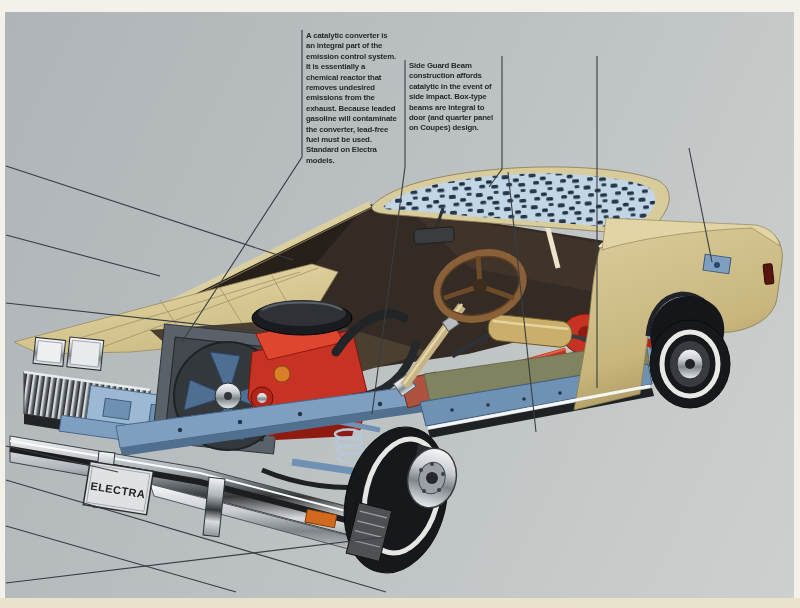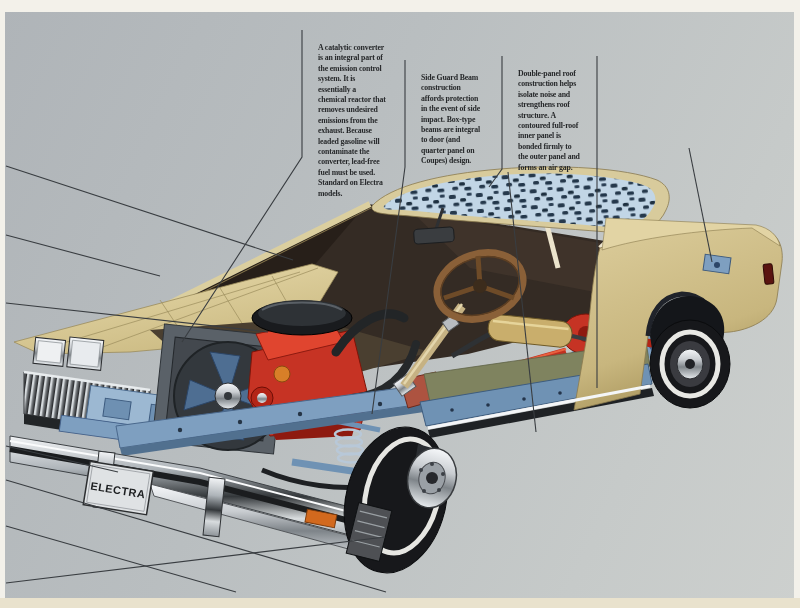--- a/index.html
+++ b/index.html
@@ -7,21 +7,21 @@
         background:linear-gradient(115deg,#afb4b8 0%,#b9bec0 40%,#c6cac9 78%,#cdd0ce 100%);
         font-family:"Liberation Sans",sans-serif;}
   .border-strip{position:absolute;background:#f3f1ea;}
   .border-top{left:0;top:0;width:800px;height:12px;}
   .border-left{left:0;top:0;width:5px;height:608px;}
   .border-right{right:0;top:0;width:6px;height:608px;}
   .border-bottom{left:0;bottom:0;width:800px;height:10px;background:#e9e2cd;}
   .scene{position:absolute;left:0;top:0;width:800px;height:608px;}
   .callout{position:absolute;color:#26282a;font-size:7.8px;line-height:10.4px;
            font-weight:bold;letter-spacing:-0.15px;}
-  .callout p{margin:12px;font-family:Liberation Serif, serif;}
+  .callout p{margin:0;}
   #co1{left:306px;top:31px;width:92px;}
   #co2{left:409px;top:61px;width:86px;}
   #co3{left:506px;top:57px;width:88px;}
   #co4{left:601px;top:57px;width:88px;}
   #co5{left:690px;top:57px;width:98px;}
 </style>
 </head>
 <body>
 
 <div class="page">
@@ -309,23 +309,20 @@
       <line x1="6" y1="480" x2="386" y2="592"></line>
       <line x1="6" y1="526" x2="236" y2="592"></line>
       <line x1="6" y1="583" x2="385" y2="537"></line>
     </g>
   </svg>
 
   <div class="callout" id="co1">
     <p>A catalytic converter is an integral part of the emission control system. It is essentially a chemical reactor that removes undesired emissions from the exhaust. Because leaded gasoline will contaminate the converter, lead-free fuel must be used. Standard on Electra models.</p>
   </div>
   <div class="callout" id="co2">
-    <p>Side Guard Beam construction affords protection in the event of side impact. Box-type beams are integral to door (and quarter panel on Coupes) design.</p>
-  </div>
-  <div class="callout" id="co3">
-    <p>Double-panel roof construction helps isolate noise and strengthens roof structure. A contoured full-roof inner panel is bonded firmly to the outer panel and forms an air gap.</p>
+    <p>Side Guard Beam construction affords catalytic in the event of side impact. Box-type beams are integral to door (and quarter panel on Coupes) design.</p>
   </div>
 
   <div class="border-strip border-top"></div>
   <div class="border-strip border-left"></div>
   <div class="border-strip border-right"></div>
   <div class="border-strip border-bottom"></div>
 </div>
 
 </body></html>

